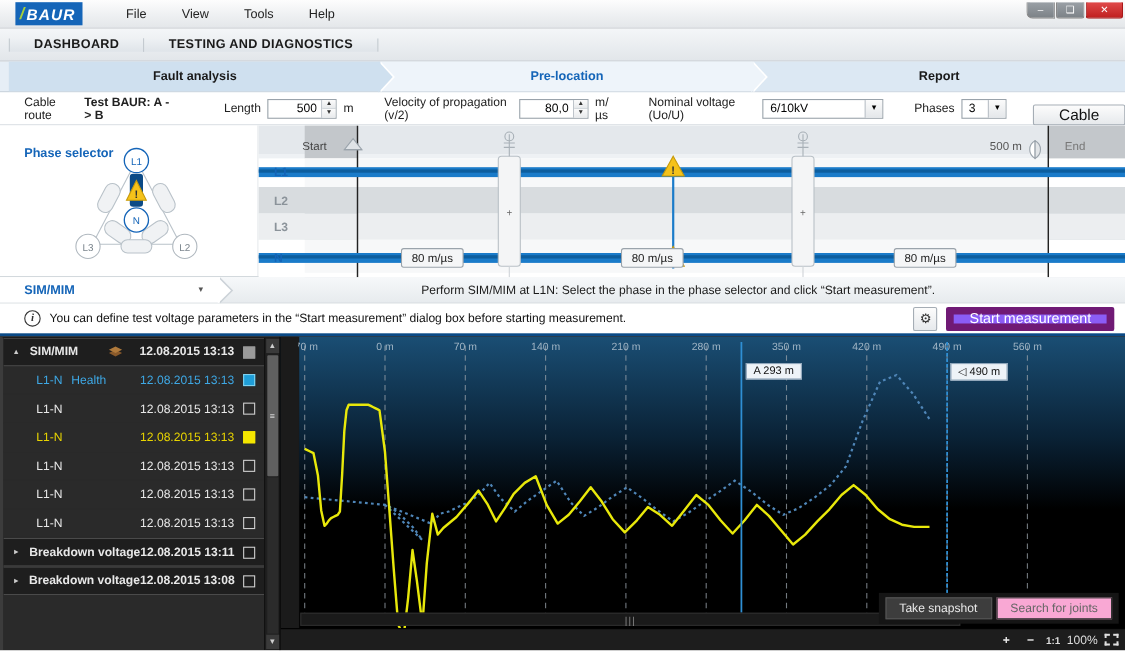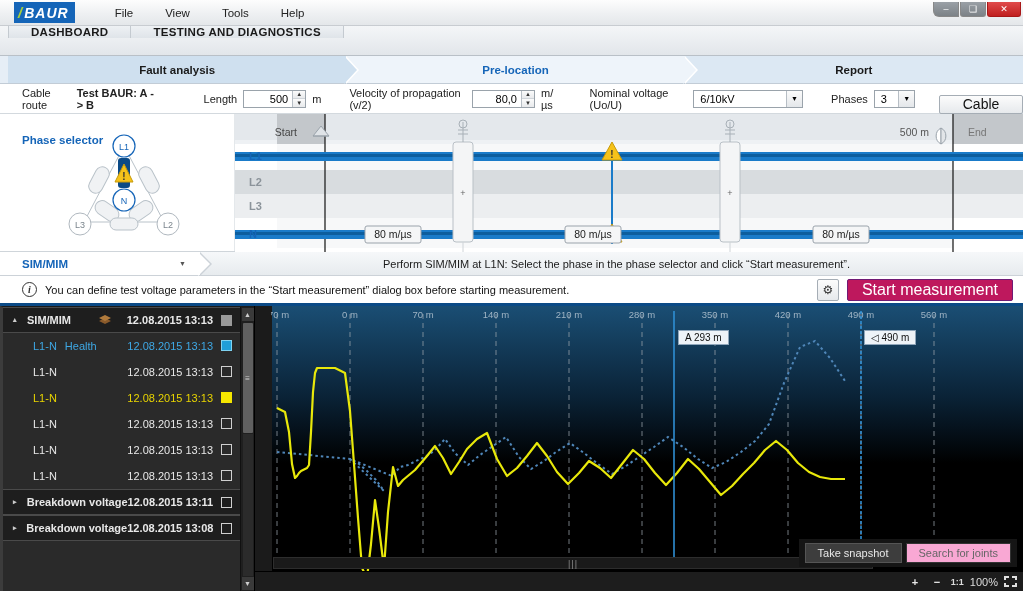--- a/index.html
+++ b/index.html
@@ -46,21 +46,21 @@
     border: 1px solid #888; border-top: none;
   }
   .winbtn.close { background: linear-gradient(180deg,#e04b4b,#c02020); border-color:#a81818; width:34px;}
   .winbtn.min { border-radius: 0 0 0 6px; }
 
   
   .maintabs {
     height: 30px;
     background: linear-gradient(180deg,#f4f6f8,#e2e6ea);
     border-bottom: 1px solid #b9c0c7;
-    display: flex; align-items: flex-start;
+    display: flex; align-items: center;
     padding-left: 8px;
   }
   .mtab {
     display:flex; align-items:center; justify-content:center;
     padding: 0 22px;
     font-size: 11.5px; font-weight: bold; letter-spacing:.3px;
     color:#1a1a1a;
     border-left: 1px solid #c4cad0;
     border-right: 1px solid #c4cad0;
     background: linear-gradient(180deg,#eef1f4,#dfe4e9);
@@ -187,22 +187,22 @@
     font-size:10px; font-weight:bold; font-style:italic; font-family:"Liberation Serif",serif;
   }
   .infotext { font-size:11px; color:#111; }
   .gearbtn {
     margin-left:auto; width:22px; height:22px;
     border:1px solid #a5adb5; border-radius:2px;
     background:linear-gradient(180deg,#fcfcfc,#e6e9ec);
     display:flex; align-items:center; justify-content:center; font-size:12px; color:#333;
   }
   .btn-blue {
-    height:22px; padding:0 14px; border:1px solid #701a75; border-radius:2px;
-    background:#be185d; color:#fff; font-size:16px;
+    height:22px; padding:0 14px; border:7px solid #701a75; border-radius:2px;
+    background:#8b5cf6; color:#fff; font-size:13px;
     display:flex; align-items:center;
   }
 
   
   .bottom { display:flex; height:285px; background:#1b1b1b; }
   .measpanel { width:255px; background:#2a2a2a; display:flex; flex-direction:column; position:relative;
                border-right:1px solid #000; }
   .measheader { height:22px; display:flex; align-items:center; padding-left:26px;
                 color:#e6e6e6; font-size:11px; background:#2a2a2a; }
   .measlistwrap { flex:1; display:flex; overflow:hidden; border-top:1px solid #1b1b1b; border-left:3px solid #3c3c3c;}

